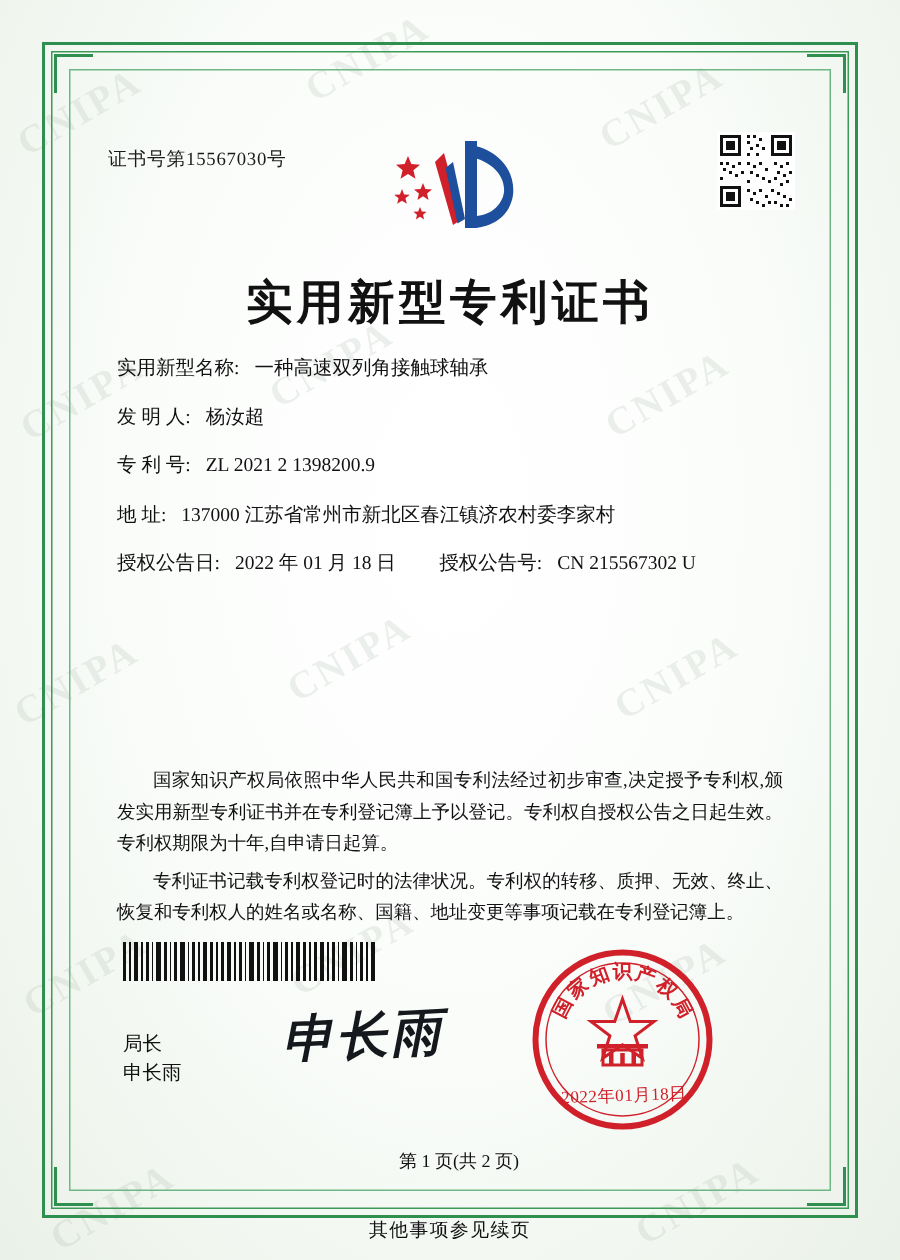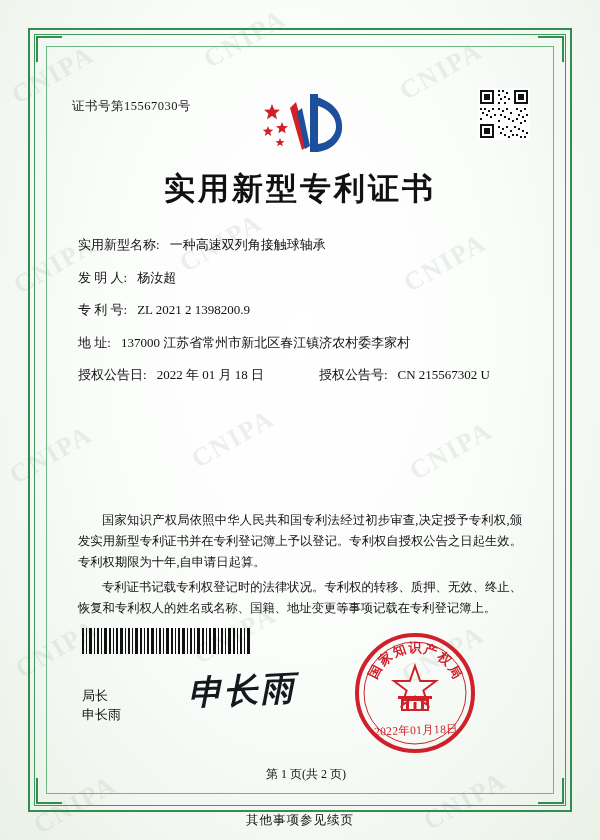--- a/index.html
+++ b/index.html
@@ -89,21 +89,21 @@
   }
 
   .qr {
     position: absolute;
     right: 70px; top: 88px;
     width: 52px; height: 52px;
   }
 
   .title {
     position: absolute;
-    left: 0; right: 0; top: 168px;
+    left: 0; right: 0; top: 181px;
     text-align: center;
     font-family: "Liberation Serif", serif;
     font-weight: bold;
     font-size: 31px;
     letter-spacing: 3px;
     color: #111;
   }
 
   
   .fields {
@@ -123,21 +123,21 @@
     white-space: nowrap;
   }
   .field-value {
     margin-left: 10px;
     white-space: nowrap;
   }
   .field-row.two-col {
     justify-content: flex-start;
   }
   .field-row .col2 {
-    margin-left: 55px;
+    margin-left: 29px;
     white-space: nowrap;
   }
 
   
   .paras {
     position: absolute;
     left: 78px; top: 510px;
     width: 444px;
     font-family: "Liberation Serif", serif;
     font-size: 12.3px;

